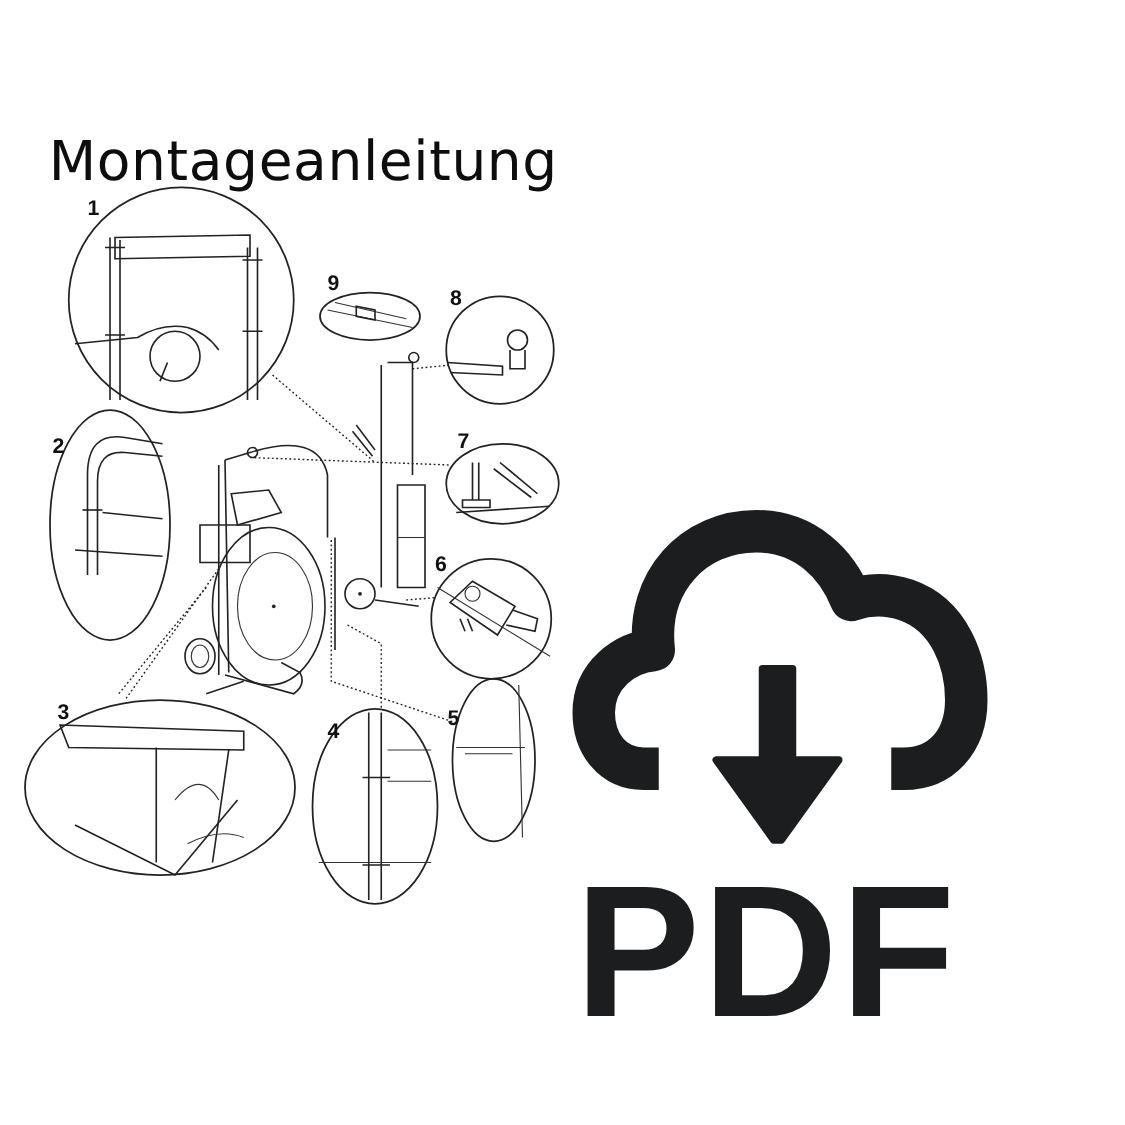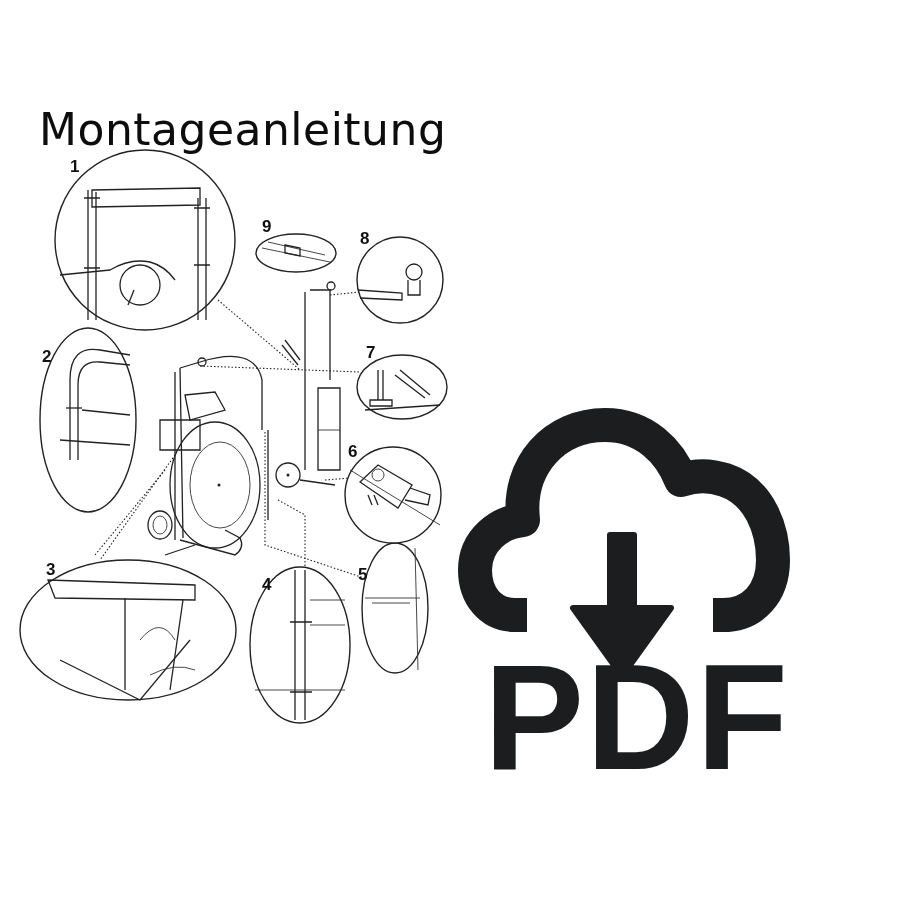--- a/index.html
+++ b/index.html
@@ -6,21 +6,21 @@
   body { width:900px; height:900px; position:relative; overflow:hidden; font-family:"DejaVu Sans", sans-serif; }
   .title {
     position:absolute; left:0; width:892px; top:104px; text-align:left;
     font-family:"DejaVu Sans", sans-serif; font-size:44px; font-weight:400; color:#0d0d0d;
     letter-spacing:0.5px;
     margin-left:39px;
   }
   .drawing { position:absolute; left:0; top:140px; width:460px; height:600px; }
   .pdf-icon { position:absolute; left:455px; top:380px; width:345px; height:440px; }
   .pdf-label {
-    position:absolute; left:460px; top:652px; width:330px; text-align:right;
+    position:absolute; left:460px; top:696px; width:330px; text-align:left;
     font-family:"Liberation Sans", sans-serif; font-weight:700; font-size:150px;
     line-height:130px; color:#1c1d1f; letter-spacing:2px;
   }
   .step-num { font-family:"Liberation Sans", sans-serif; font-weight:700; font-size:17px; fill:#111; }
   .ln { fill:none; stroke:#222; stroke-width:1.3; }
   .thin { fill:none; stroke:#333; stroke-width:0.9; }
   .dot { fill:none; stroke:#222; stroke-width:1.1; stroke-dasharray:1.5 2; }
   .circ { fill:#fff; stroke:#222; stroke-width:1.4; }
 </style>
 </head>

